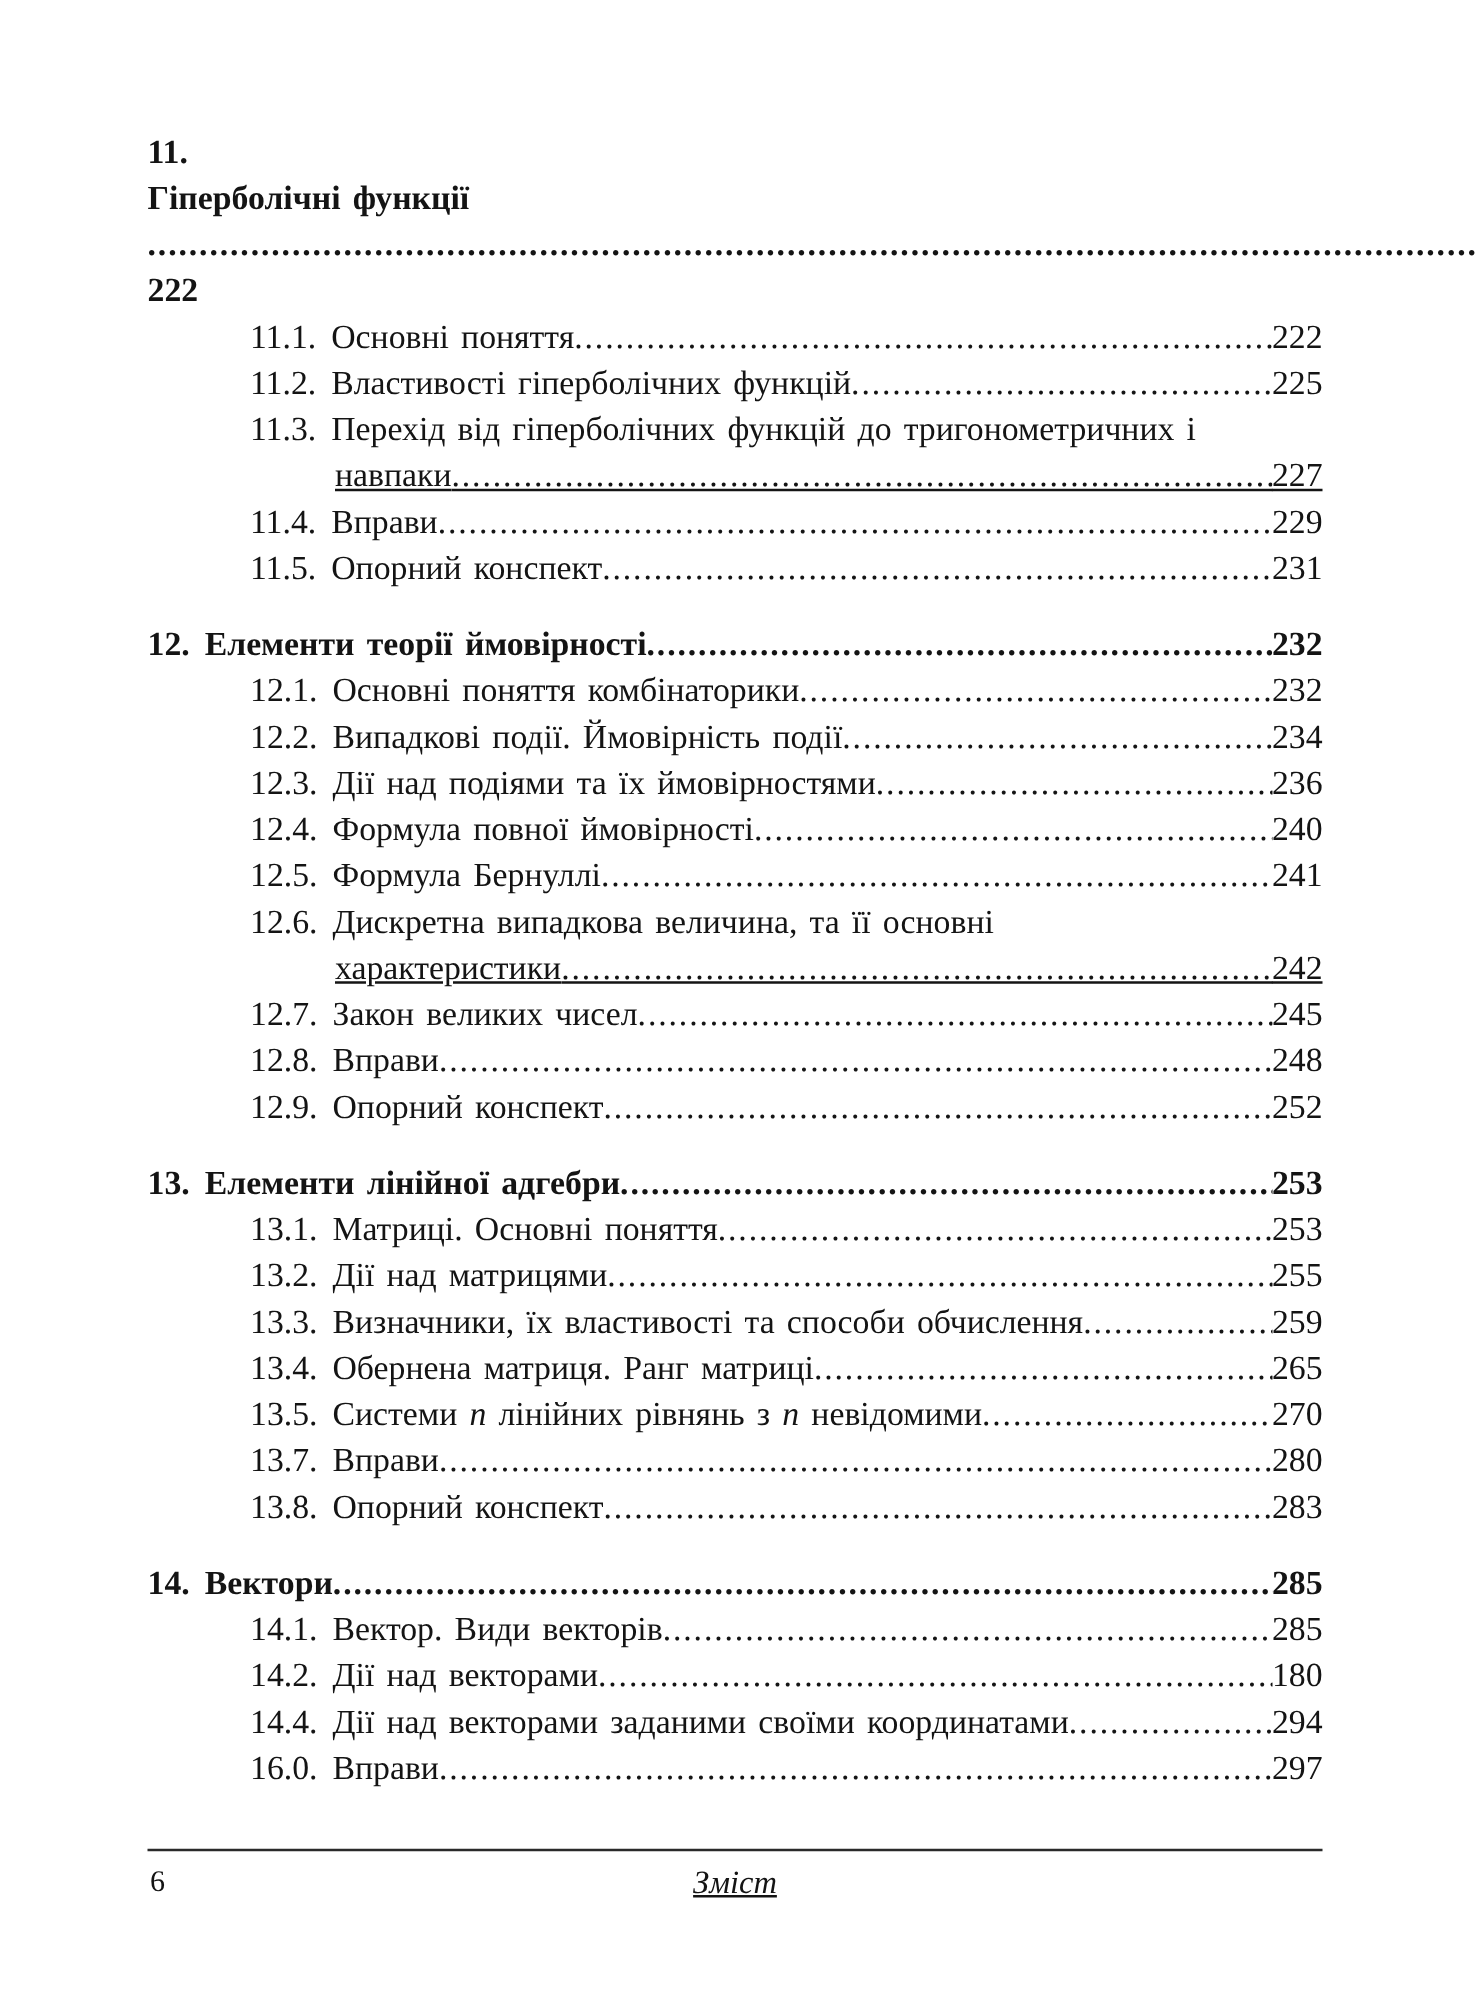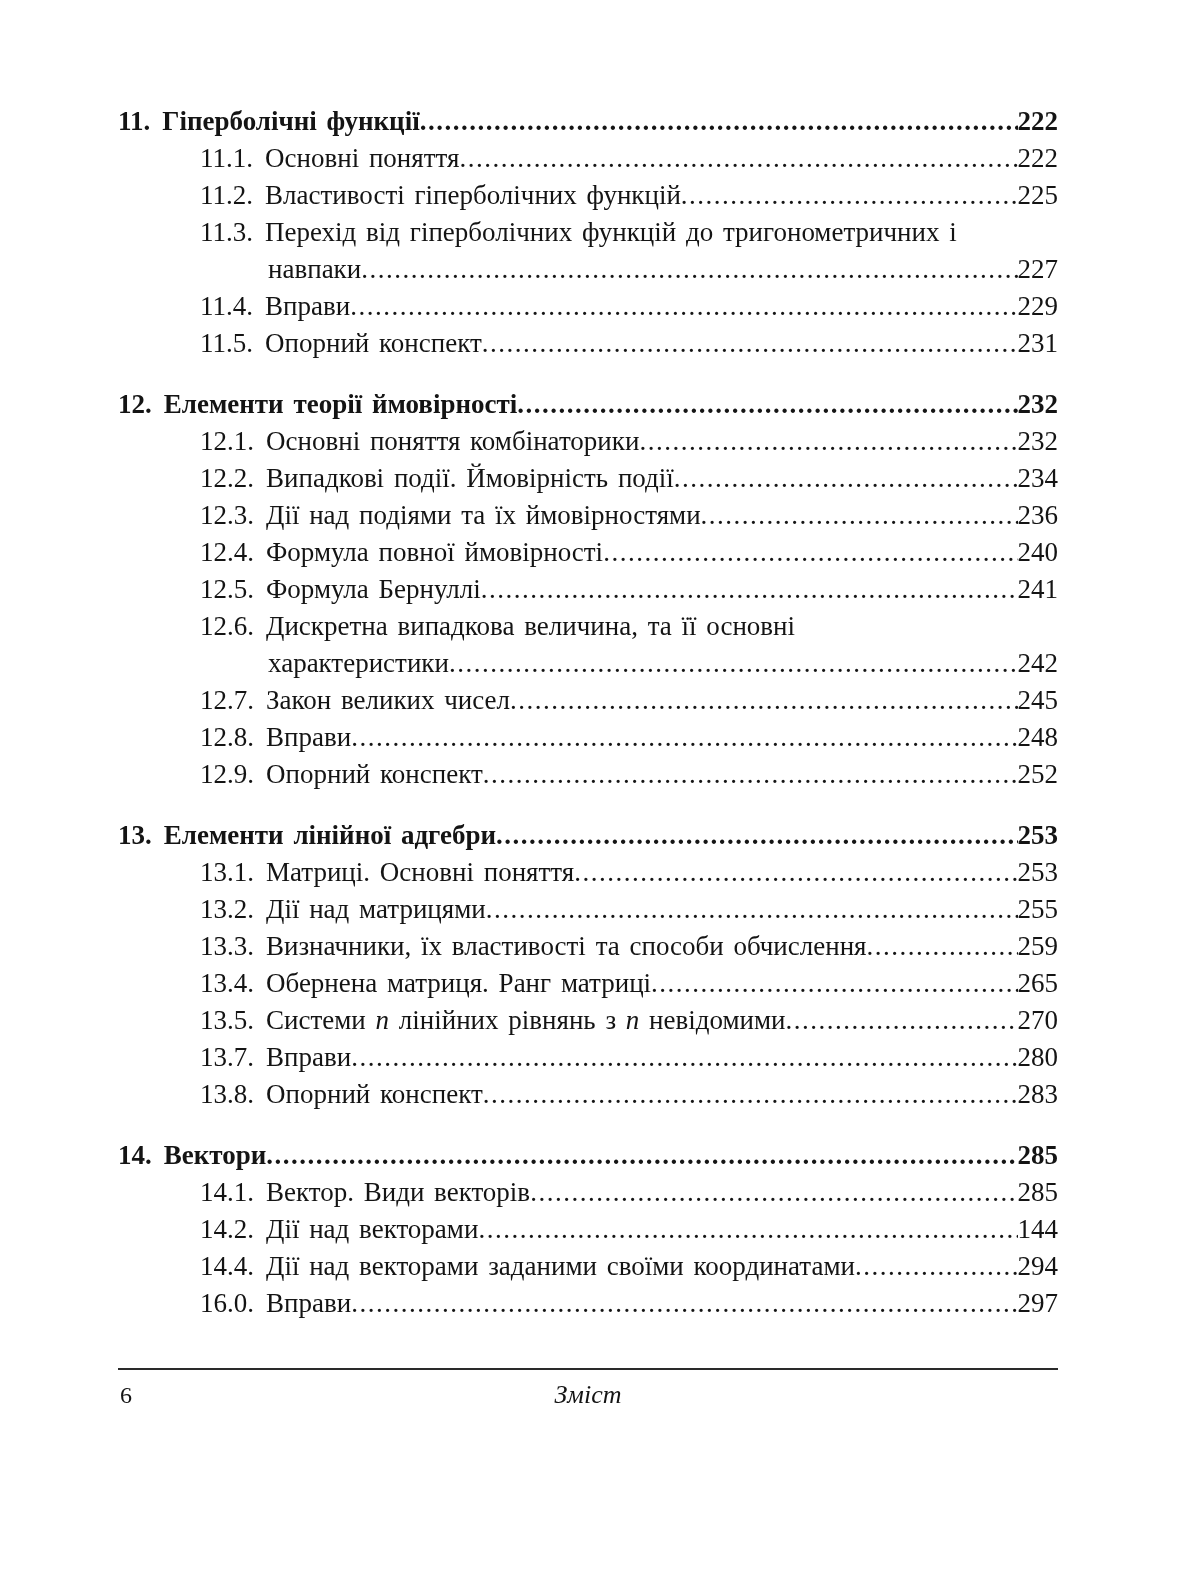--- a/index.html
+++ b/index.html
@@ -23,23 +23,23 @@
     align-items: baseline;
     font-size: 27px;
     line-height: 37px;
     word-spacing: 3px;
   }
   .row .title { white-space: nowrap; }
   .chapter {
     font-weight: bold;
     margin-top: 24px;
   }
-  .toc-list > .chapter:first-child { margin-top: 0; }
+  .toc-list > .chapter:first-child { margin-top: 0; flex-direction: column; }
   .section { padding-left: 82px; }
-  .cont { padding-left: 150px; }
+  .cont { padding-left: 150px; text-decoration: underline; }
   .num {
     margin-right: 12px;
     white-space: pre;
   }
   .leader {
     flex: 1 1 auto;
     min-width: 0;
     overflow: hidden;
     white-space: nowrap;
   }
@@ -59,20 +59,21 @@
   .footer .folio {
     position: absolute;
     left: 2px;
     top: 12px;
     font-size: 24px;
   }
   .footer .footer-label {
     text-align: center;
     font-style: italic;
     font-size: 26px;
+    text-decoration: underline;
   }
 </style>
 </head>
 <body>
 
 <div class="content">
   <div class="toc-list">
   <div class="row chapter">
     <span class="num">11.</span>
     <span class="title"><span>Гіперболічні функції</span></span>
@@ -263,21 +264,21 @@
     <span class="num">14.1.</span>
     <span class="title"><span>Вектор. Види векторів</span></span>
     <span class="leader"></span>
     <span class="page-num">285</span>
   </div>
 
   <div class="row section">
     <span class="num">14.2.</span>
     <span class="title"><span>Дії над векторами</span></span>
     <span class="leader"></span>
-    <span class="page-num">144</span>
+    <span class="page-num">180</span>
   </div>
 
 
   <div class="row section">
     <span class="num">14.4.</span>
     <span class="title"><span>Дії над векторами заданими своїми координатами</span></span>
     <span class="leader"></span>
     <span class="page-num">294</span>
   </div>
 

